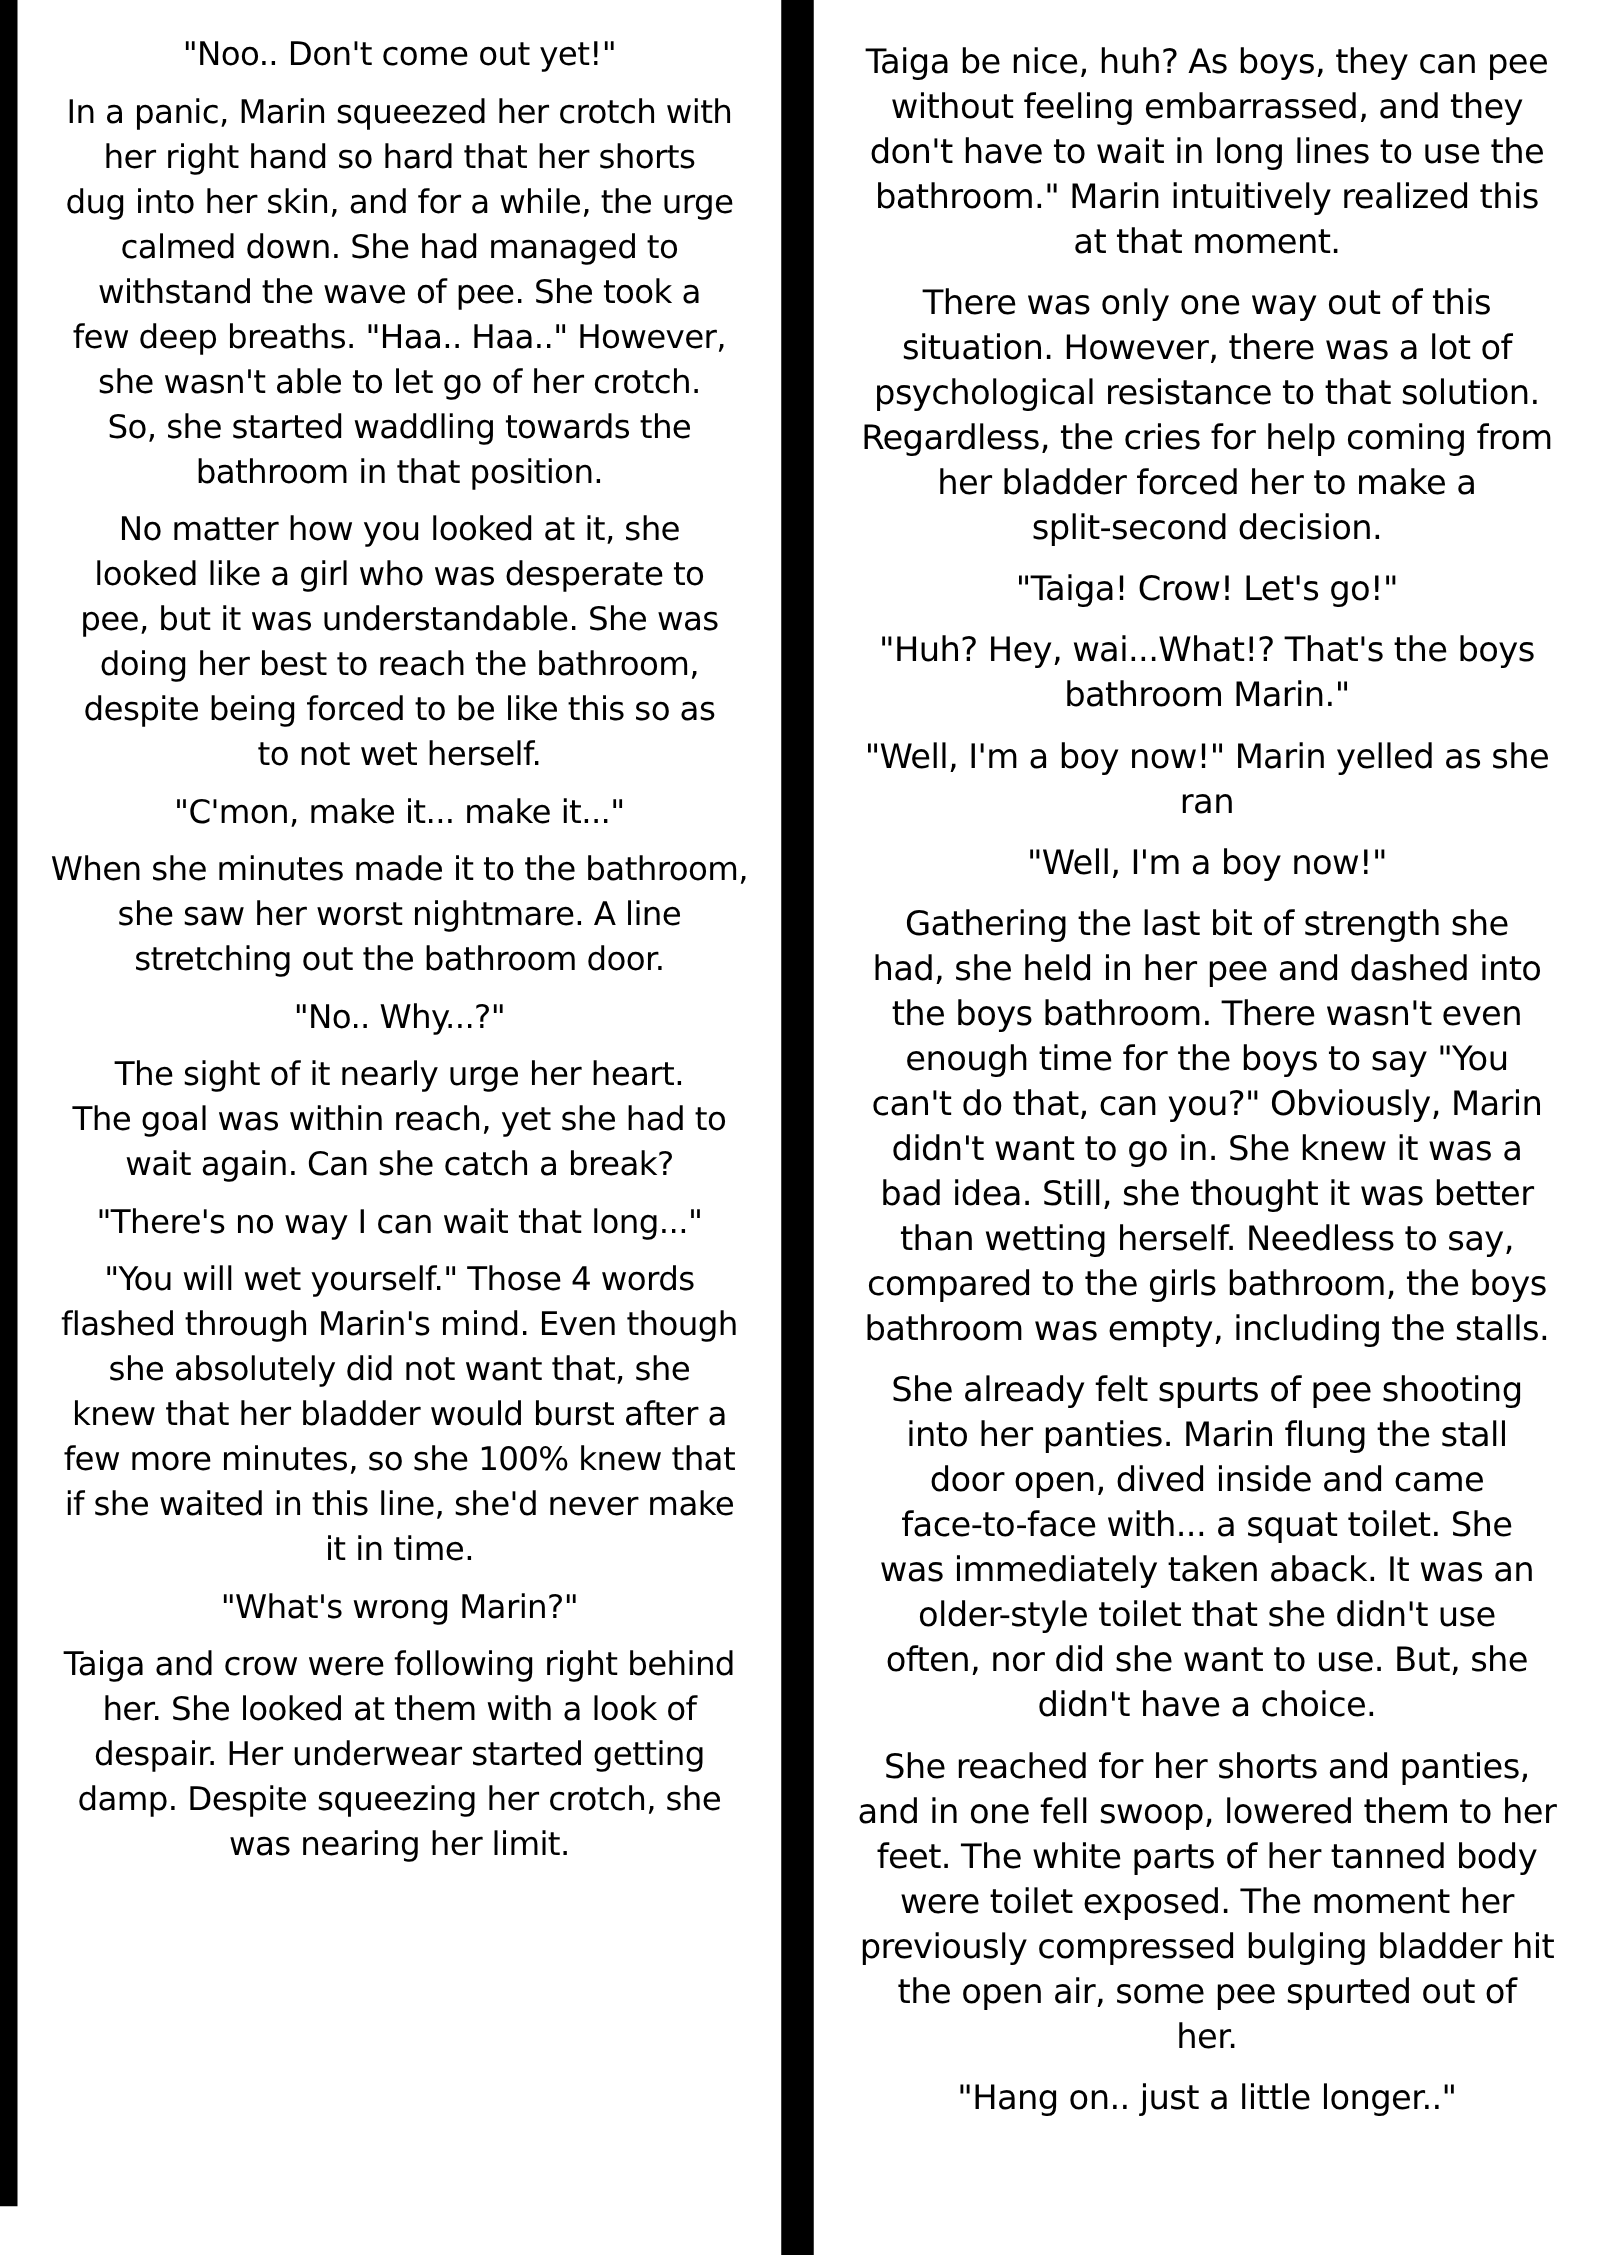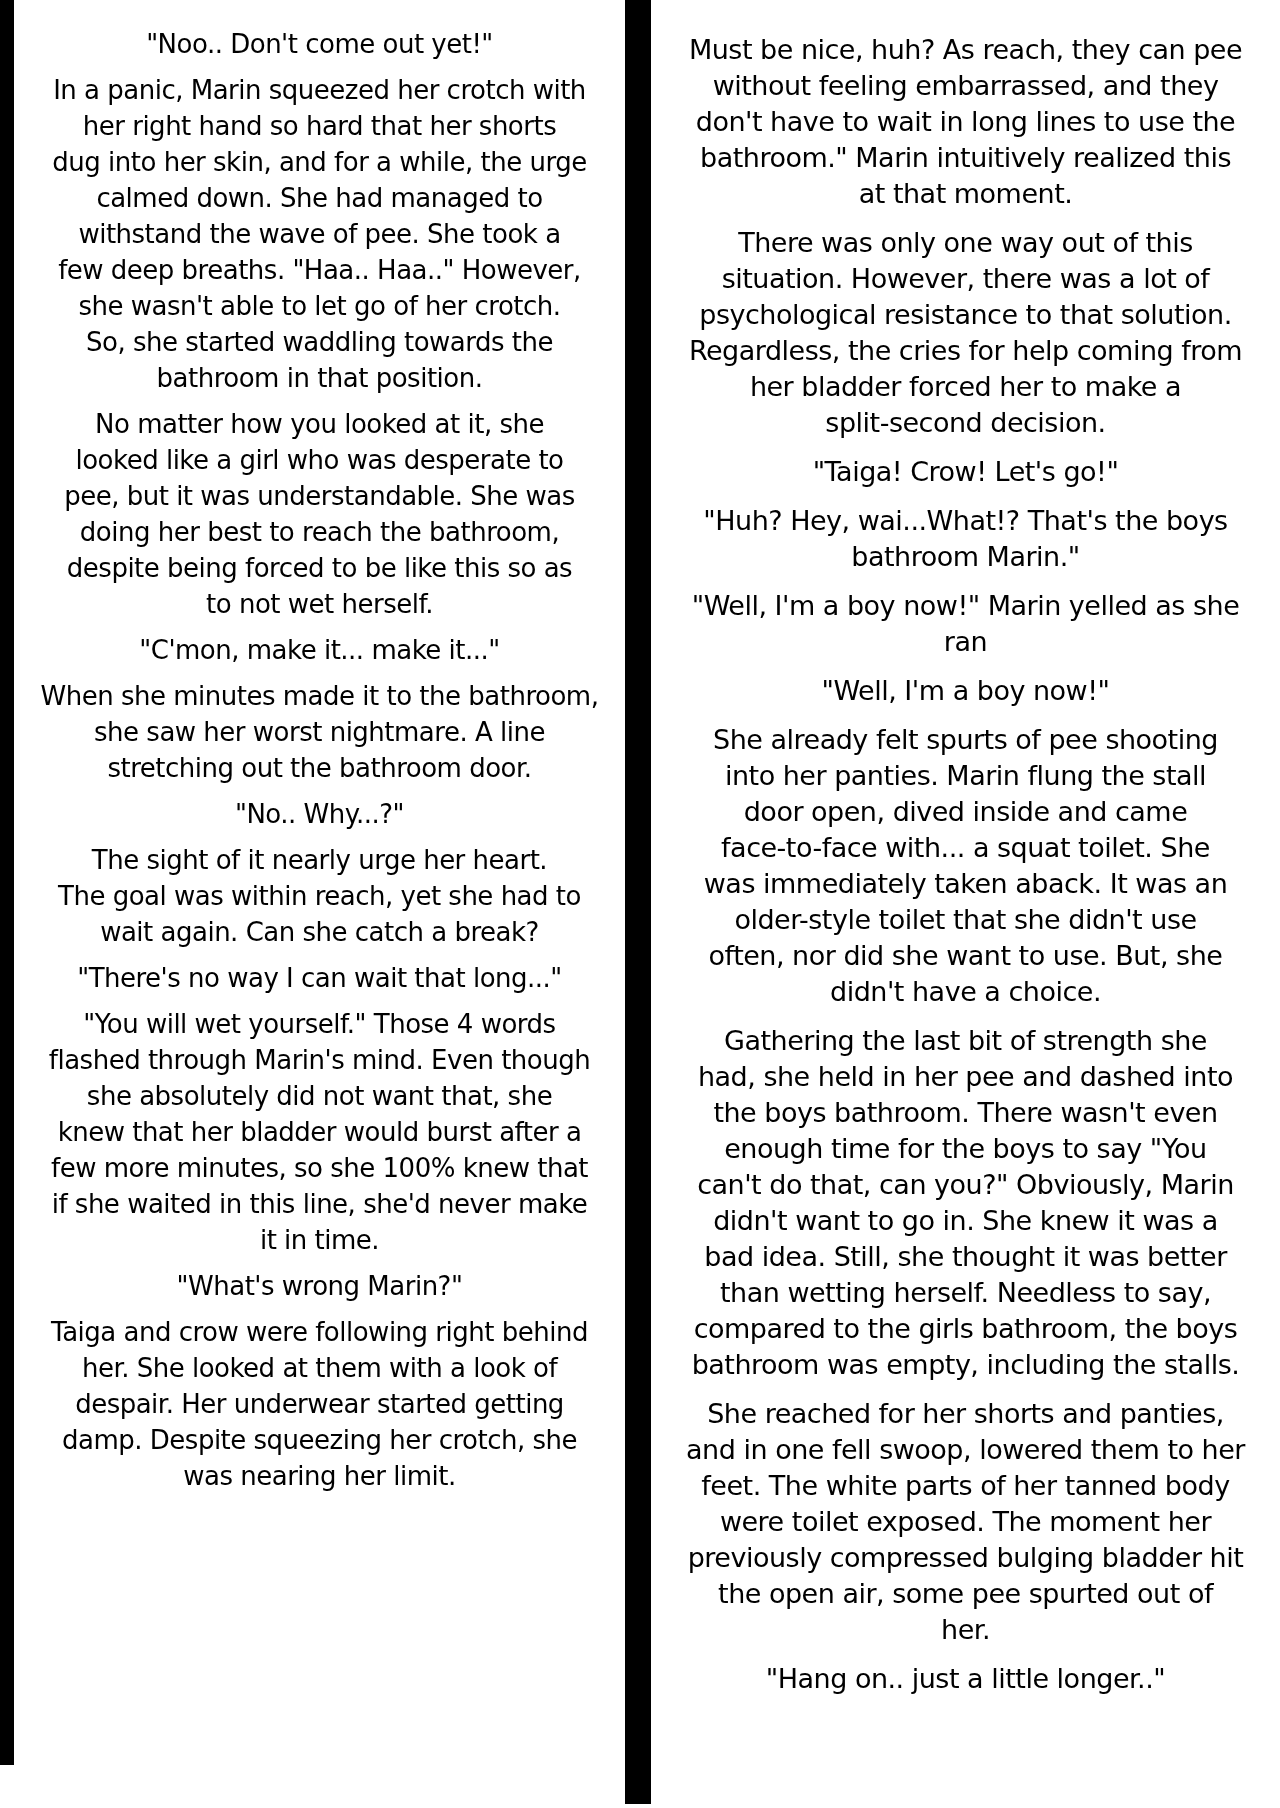--- a/index.html
+++ b/index.html
@@ -104,55 +104,55 @@
 it in time.</p>
   <p>"What's wrong Marin?"</p>
   <p>Taiga and crow were following right behind
 her. She looked at them with a look of
 despair. Her underwear started getting
 damp. Despite squeezing her crotch, she
 was nearing her limit.</p>
 </div>
 
 <div id="right-column" class="column">
-  <p>Must be nice, huh? As reach, they can pee
+  <p>Taiga be nice, huh? As boys, they can pee
 without feeling embarrassed, and they
 don't have to wait in long lines to use the
 bathroom." Marin intuitively realized this
 at that moment.</p>
   <p>There was only one way out of this
 situation. However, there was a lot of
 psychological resistance to that solution.
 Regardless, the cries for help coming from
 her bladder forced her to make a
 split-second decision.</p>
   <p>"Taiga! Crow! Let's go!"</p>
   <p>"Huh? Hey, wai...What!? That's the boys
 bathroom Marin."</p>
   <p>"Well, I'm a boy now!" Marin yelled as she
 ran</p>
   <p>"Well, I'm a boy now!"</p>
-  <p>She already felt spurts of pee shooting
-into her panties.  Marin flung the stall
-door open, dived inside and came
-face-to-face with... a squat toilet. She
-was immediately taken aback. It was an
-older-style toilet that she didn't use
-often, nor did she want to use. But, she
-didn't have a choice.</p>
   <p>Gathering the last bit of strength she
 had, she held in her pee and dashed into
 the boys bathroom. There wasn't even
 enough time for the boys to say "You
 can't do that, can you?" Obviously, Marin
 didn't want to go in. She knew it was a
 bad idea. Still, she thought it was better
 than wetting herself. Needless to say,
 compared to the girls bathroom, the boys
 bathroom was empty, including the stalls.</p>
+  <p>She already felt spurts of pee shooting
+into her panties.  Marin flung the stall
+door open, dived inside and came
+face-to-face with... a squat toilet. She
+was immediately taken aback. It was an
+older-style toilet that she didn't use
+often, nor did she want to use. But, she
+didn't have a choice.</p>
   <p>She reached for her shorts and panties,
 and in one fell swoop, lowered them to her
 feet. The white parts of her tanned body
 were toilet exposed. The moment her
 previously compressed bulging bladder hit
 the open air, some pee spurted out of
 her.</p>
   <p>"Hang on.. just a little longer.."</p>
 </div>
 

